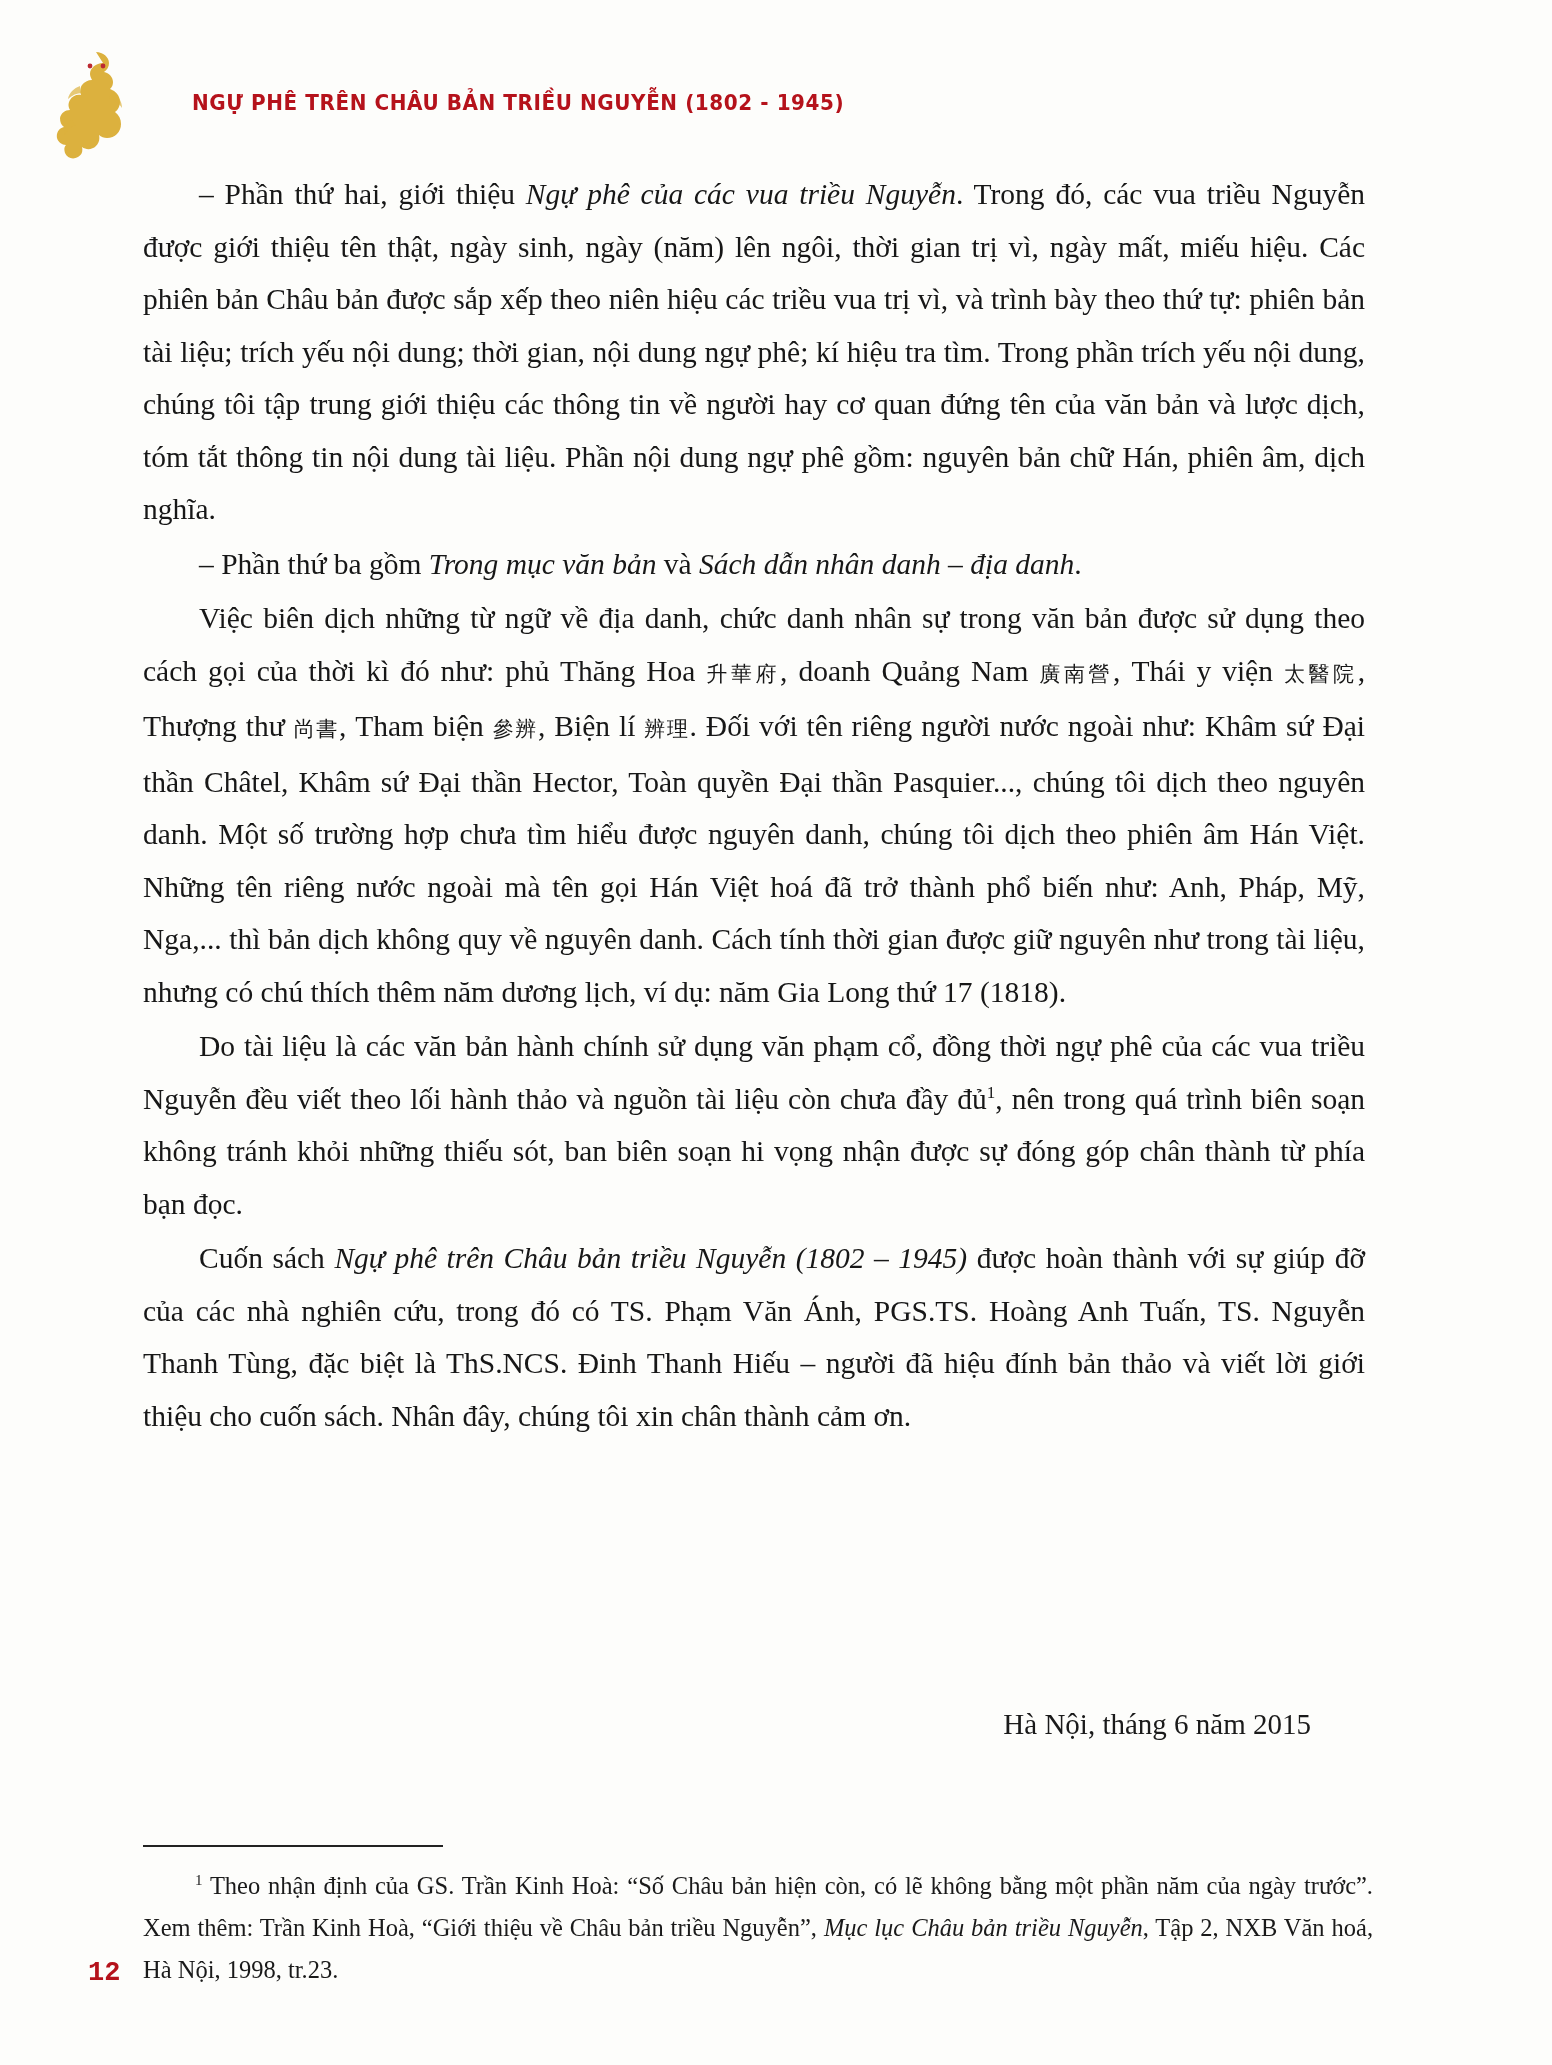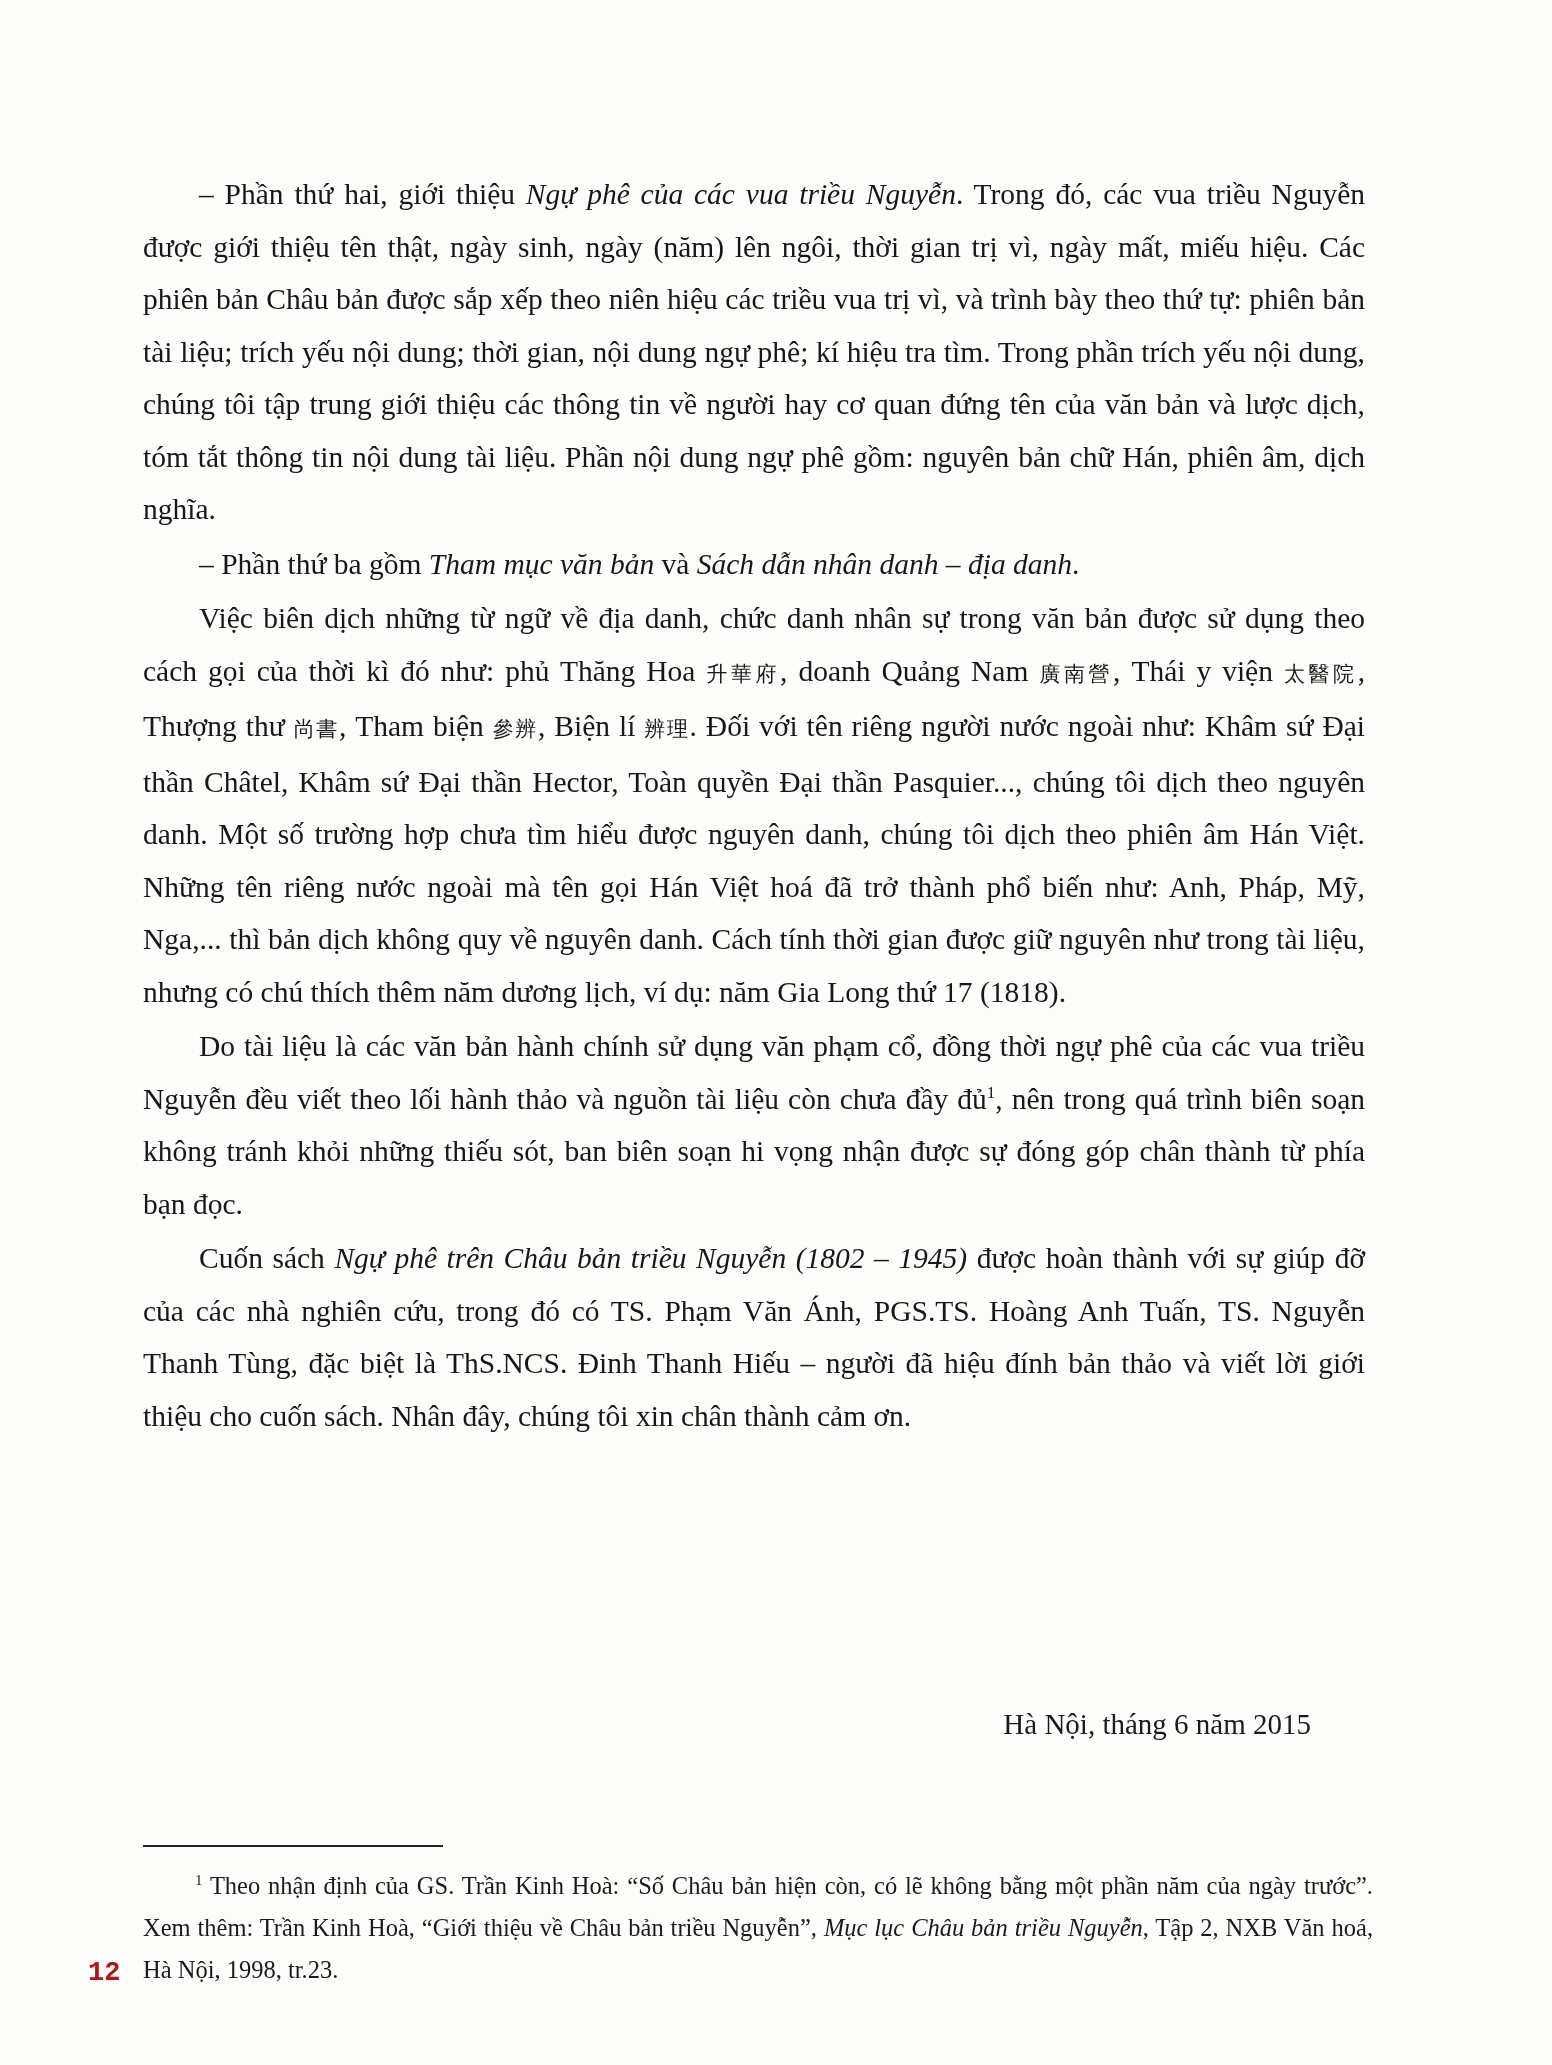--- a/index.html
+++ b/index.html
@@ -137,26 +137,41 @@
     font-size: 27px;
     font-weight: 700;
     color: #b5121b;
   }
 </style>
 </head>
 <body>
 
 <div class="page">
 
+  <div class="header">
+    <div class="dragon-mark">
+      <svg viewBox="0 0 92 120" width="92" height="120" aria-hidden="true">
+        <g fill="#d9a92a" opacity="0.95">
+          <path d="M46 6c7 0 13 5 13 11 0 4-2 7-5 9 5 1 9 5 9 10 0 3-1 5-3 7 6 2 10 7 10 13 0 4-2 8-5 10 4 3 6 7 6 12 0 8-6 14-14 14-3 0-6-1-8-3 1 4 0 8-3 11-4 4-10 4-14 1 1 4 0 8-4 10-5 3-11 1-13-4-1-3-1-6 1-8-4 0-8-3-9-7-1-5 2-10 7-11-3-2-4-5-4-9 1-5 5-8 10-8-2-3-2-7 0-10 2-4 7-6 11-5-1-3-1-7 1-10 2-3 6-5 10-5-1-2-2-4-2-6 0-6 6-11 13-11z"></path>
+          <path d="M30 40c-6 2-11 7-12 13 4-4 9-6 14-6-2-2-2-5-2-7z" opacity="0.7"></path>
+          <path d="M62 46c6 3 10 9 10 16-3-5-8-9-13-10 2-2 3-4 3-6z" opacity="0.7"></path>
+          <path d="M22 74c-5 3-8 9-7 15 2-5 6-9 11-10-2-1-3-3-4-5z" opacity="0.7"></path>
+          <circle cx="40" cy="20" r="2.4" fill="#b5121b"></circle>
+          <circle cx="53" cy="20" r="2.4" fill="#b5121b"></circle>
+        </g>
+      </svg>
+    </div>
+    <div class="header-title">NGỰ PHÊ TRÊN CHÂU BẢN TRIỀU NGUYỄN (1802 - 1945)</div>
+  </div>
 
   <div class="content">
 
     <p class="body dash"><span>– Phần thứ hai, giới thiệu </span><span class="it">Ngự phê của các vua triều Nguyễn</span><span>. Trong đó, các vua triều Nguyễn được giới thiệu tên thật, ngày sinh, ngày (năm) lên ngôi, thời gian trị vì, ngày mất, miếu hiệu. Các phiên bản Châu bản được sắp xếp theo niên hiệu các triều vua trị vì, và trình bày theo thứ tự: phiên bản tài liệu; trích yếu nội dung; thời gian, nội dung ngự phê; kí hiệu tra tìm. Trong phần trích yếu nội dung, chúng tôi tập trung giới thiệu các thông tin về người hay cơ quan đứng tên của văn bản và lược dịch, tóm tắt thông tin nội dung tài liệu. Phần nội dung ngự phê gồm: nguyên bản chữ Hán, phiên âm, dịch nghĩa.</span></p>
 
-    <p class="body dash"><span>– Phần thứ ba gồm </span><span class="it">Tham mục văn bản</span><span> và </span><span class="it">Sách dẫn nhân danh – địa danh</span><span>.</span></p>
+    <p class="body dash"><span>– Phần thứ ba gồm </span><span class="it">Trong mục văn bản</span><span> và </span><span class="it">Sách dẫn nhân danh – địa danh</span><span>.</span></p>
 
     <p class="body"><span>Việc biên dịch những từ ngữ về địa danh, chức danh nhân sự trong văn bản được sử dụng theo cách gọi của thời kì đó như: phủ Thăng Hoa </span><span class="han">升華府</span><span>, doanh Quảng Nam </span><span class="han">廣南營</span><span>, Thái y viện </span><span class="han">太醫院</span><span>, Thượng thư </span><span class="han">尚書</span><span>, Tham biện </span><span class="han">參辨</span><span>, Biện lí </span><span class="han">辨理</span><span>. Đối với tên riêng người nước ngoài như: Khâm sứ Đại thần Châtel, Khâm sứ Đại thần Hector, Toàn quyền Đại thần Pasquier..., chúng tôi dịch theo nguyên danh. Một số trường hợp chưa tìm hiểu được nguyên danh, chúng tôi dịch theo phiên âm Hán Việt. Những tên riêng nước ngoài mà tên gọi Hán Việt hoá đã trở thành phổ biến như: Anh, Pháp, Mỹ, Nga,... thì bản dịch không quy về nguyên danh. Cách tính thời gian được giữ nguyên như trong tài liệu, nhưng có chú thích thêm năm dương lịch, ví dụ: năm Gia Long thứ 17 (1818).</span></p>
 
     <p class="body"><span>Do tài liệu là các văn bản hành chính sử dụng văn phạm cổ, đồng thời ngự phê của các vua triều Nguyễn đều viết theo lối hành thảo và nguồn tài liệu còn chưa đầy đủ</span><sup class="fn">1</sup><span>, nên trong quá trình biên soạn không tránh khỏi những thiếu sót, ban biên soạn hi vọng nhận được sự đóng góp chân thành từ phía bạn đọc.</span></p>
 
     <p class="body"><span>Cuốn sách </span><span class="it">Ngự phê trên Châu bản triều Nguyễn (1802 – 1945)</span><span> được hoàn thành với sự giúp đỡ của các nhà nghiên cứu, trong đó có TS. Phạm Văn Ánh, PGS.TS. Hoàng Anh Tuấn, TS. Nguyễn Thanh Tùng, đặc biệt là ThS.NCS. Đinh Thanh Hiếu – người đã hiệu đính bản thảo và viết lời giới thiệu cho cuốn sách. Nhân đây, chúng tôi xin chân thành cảm ơn.</span></p>
 
   </div>
 
   <div class="signoff">

